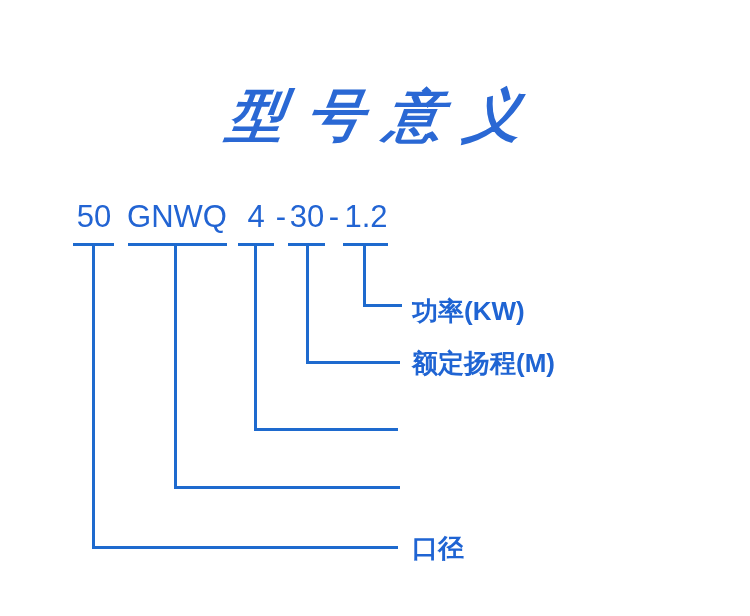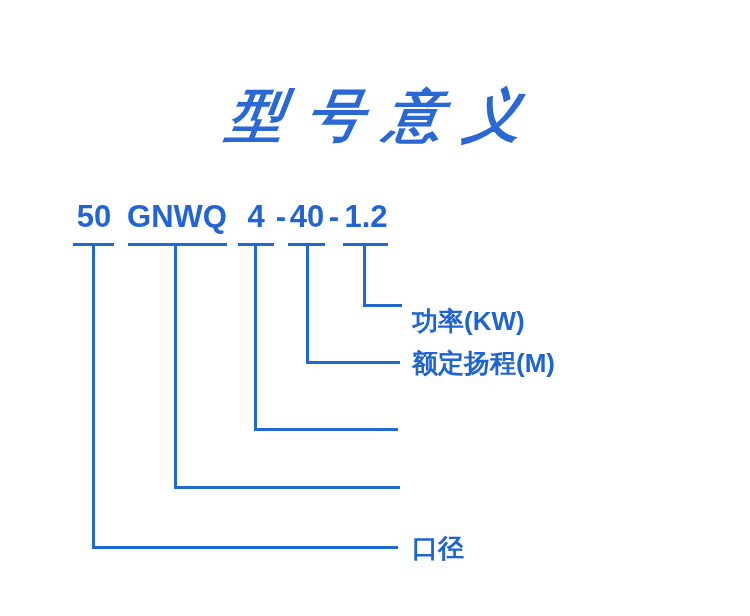--- a/index.html
+++ b/index.html
@@ -35,21 +35,21 @@
     transform: skewX(-8deg);
     padding-left: 22px; 
   }
   
   .seg {
     position: absolute;
     top: 199px;
     transform: translateX(-50%);
     color: #2264d3;
     font-size: 31px;
-    font-weight: bold;
+    font-weight: normal;
     line-height: 36px;
     white-space: nowrap;
   }
   
   .underline {
     position: absolute;
     top: 243px;
     height: 3px;
     background: #1e6ace;
   }
@@ -79,34 +79,34 @@
 
   <div class="title">
     <span class="title-inner">型号意义</span>
   </div>
 
   <div>
     <span class="seg" style="left:94px">50</span>
     <span class="seg" style="left:177px">GNWQ</span>
     <span class="seg" style="left:256px">4</span>
     <span class="seg" style="left:281px">-</span>
-    <span class="seg" style="left:307px">40</span>
+    <span class="seg" style="left:307px">30</span>
     <span class="seg" style="left:334px">-</span>
     <span class="seg" style="left:366px">1.2</span>
   </div>
 
   <div class="underline" style="left:73px;  width:41px"></div>
   <div class="underline" style="left:128px; width:99px"></div>
   <div class="underline" style="left:238px; width:36px"></div>
   <div class="underline" style="left:288px; width:37px"></div>
   <div class="underline" style="left:343px; width:45px"></div>
 
   <div class="branch" style="left:363px; width:39px;  height:61px"></div>
   <div class="branch" style="left:306px; width:94px;  height:118px"></div>
   <div class="branch" style="left:254px; width:144px; height:185px"></div>
   <div class="branch" style="left:174px; width:226px; height:243px"></div>
   <div class="branch" style="left:92px;  width:306px; height:303px"></div>
 
-  <div class="label" style="top:306px">功率(KW)</div>
+  <div class="label" style="top:296px">功率(KW)</div>
   <div class="label" style="top:348px">额定扬程(M)</div>
   <div class="label" style="top:533px">口径</div>
 
 </div>
 
 </body></html>

